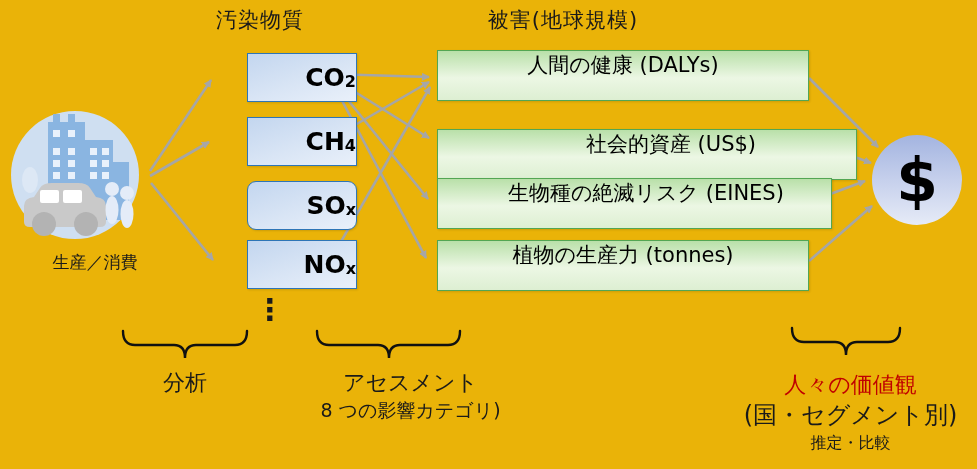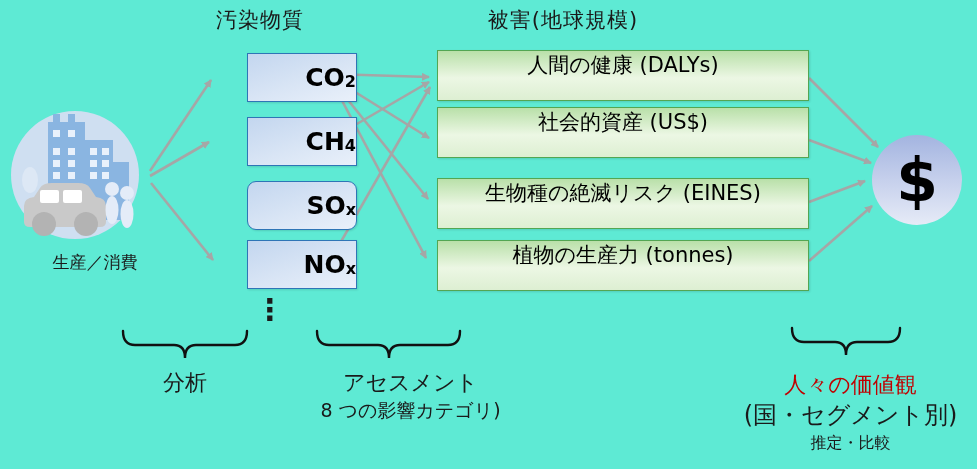--- a/index.html
+++ b/index.html
@@ -1,17 +1,17 @@
 <!DOCTYPE html>
 <html style="--pollutant-border: #2e75b6; --pollutant-fill-top: #c3d6ef; --pollutant-fill-bottom: #e9f0fa; --damage-border: #53a653; --damage-fill-top: #b9e0a9; --damage-fill-bottom: #ecf7e4; --arrow: #a6a6a6; --values-label: #c00000; --dollar-circle-top: #a3b4e0; --dollar-circle-bottom: #e6ebf7;"><head>
 <meta charset="utf-8">
 <style>
   html,body { margin:0; padding:0; background:#fff; }
   .canvas {
-    position:relative; width:977px; height:469px; background:#5eead4;
+    position:relative; width:977px; height:469px; background:#eab308;
     font-family:"DejaVu Sans","Liberation Sans",sans-serif; color:#1a1a1a;
     overflow:hidden;
   }
   .abs { position:absolute; }
   .center { text-align:center; }
 
   .col-header { font-size:21px; letter-spacing:1px; z-index:3; }
 
   svg.overlay { position:absolute; left:0; top:0; width:977px; height:469px; z-index:1; }
   .arrow { stroke:var(--arrow,#a6a6a6); stroke-width:2.6; fill:none; }
@@ -152,24 +152,24 @@
   </div>
   <div class="abs pollutant-box" style="top:240px;">
     <span>NO</span>
       <sub>x</sub>
   </div>
   <div class="abs center ellipsis">⋮</div>
 
   <div class="abs damage-box" style="top:50px;">
     <span>人間の健康 (DALYs)</span>
   </div>
-  <div class="abs damage-box" style="top:107px;">
+  <div class="abs damage-box" style="top:129px;padding-left:48px;">
     <span>社会的資産 (US$)</span>
   </div>
-  <div class="abs damage-box" style="top:178px;">
+  <div class="abs damage-box" style="top:178px;padding-left:23px;">
     <span>生物種の絶滅リスク (EINES)</span>
   </div>
   <div class="abs damage-box" style="top:240px;">
     <span>植物の生産力 (tonnes)</span>
   </div>
 
   <div class="abs dollar-circle">
     <span>$</span>
   </div>
 

